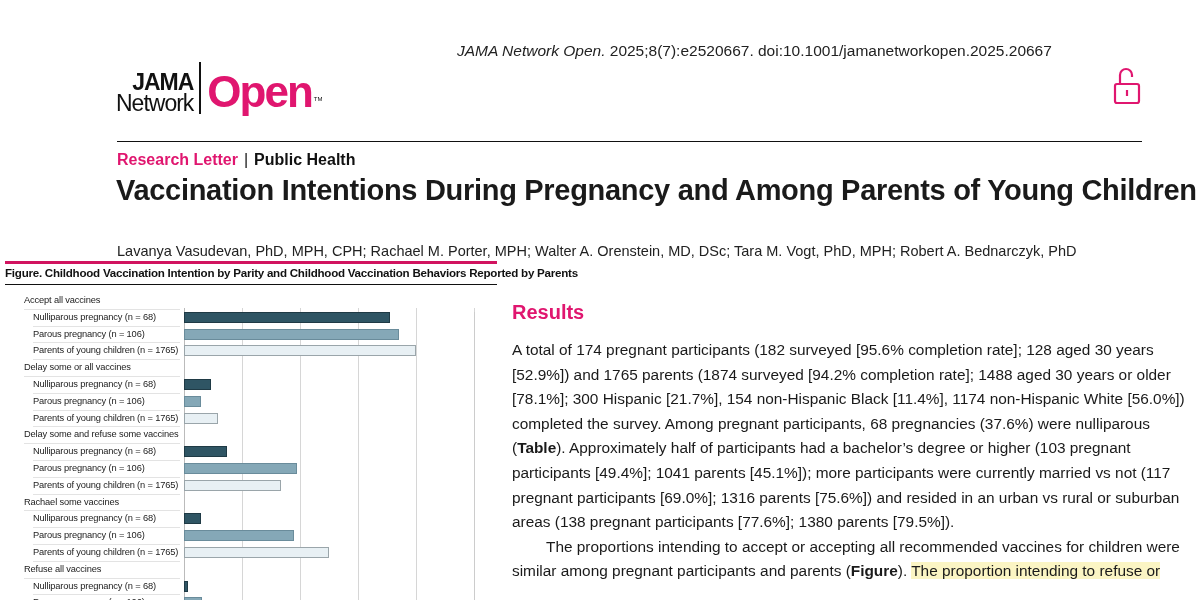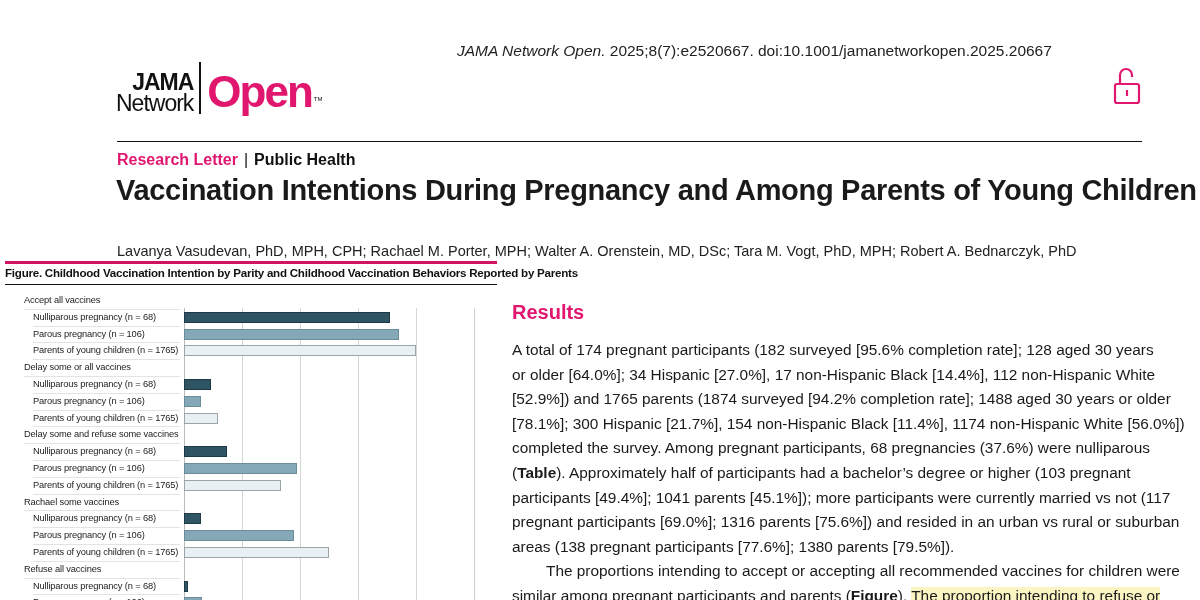--- a/index.html
+++ b/index.html
@@ -155,21 +155,20 @@
     <div class="row-label sub" style="top: 304.4px;">Parous pregnancy (n = 106)</div>
     <div class="bar s1" style="left: 184px; top: 307.4px; width: 17.98px;"></div>
   </div>
 
 <div class="col-divider"></div>
 
 <h2 class="results-heading">Results</h2>
 
 <div class="body-text">
   <span class="line">A total of 174 pregnant participants (182 surveyed [95.6% completion rate]; 128 aged 30 years</span>
-  <span class="line">or older [64.0%]; 34 Hispanic [27.0%], 17 non-Hispanic Black [14.4%], 112 non-Hispanic White</span>
   <span class="line">[52.9%]) and 1765 parents (1874 surveyed [94.2% completion rate]; 1488 aged 30 years or older</span>
   <span class="line">[78.1%]; 300 Hispanic [21.7%], 154 non-Hispanic Black [11.4%], 1174 non-Hispanic White [56.0%])</span>
   <span class="line">completed the survey. Among pregnant participants, 68 pregnancies (37.6%) were nulliparous</span>
   <span class="line"><span>(</span><b>Table</b><span>). Approximately half of participants had a bachelor’s degree or higher (103 pregnant</span></span>
   <span class="line">participants [49.4%]; 1041 parents [45.1%]); more participants were currently married vs not (117</span>
   <span class="line">pregnant participants [69.0%]; 1316 parents [75.6%]) and resided in an urban vs rural or suburban</span>
   <span class="line">areas (138 pregnant participants [77.6%]; 1380 parents [79.5%]).</span>
   <span class="line indent">The proportions intending to accept or accepting all recommended vaccines for children were</span>
   <span class="line"><span>similar among pregnant participants and parents (</span><b>Figure</b><span>). </span><span class="hl">The proportion intending to refuse or</span></span>
 </div>

